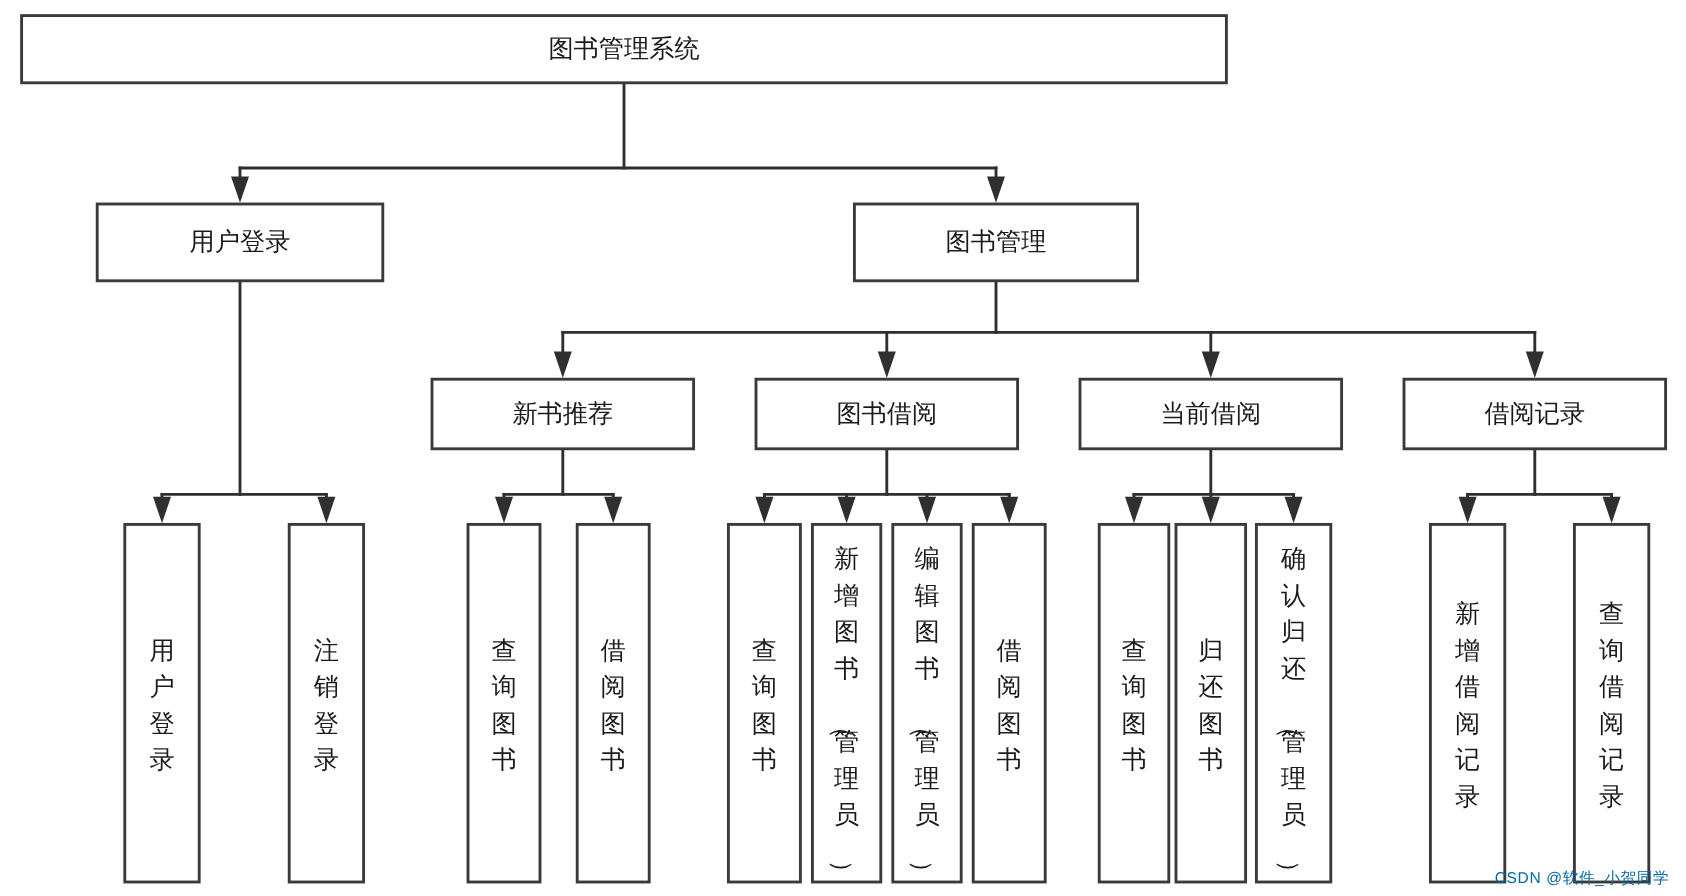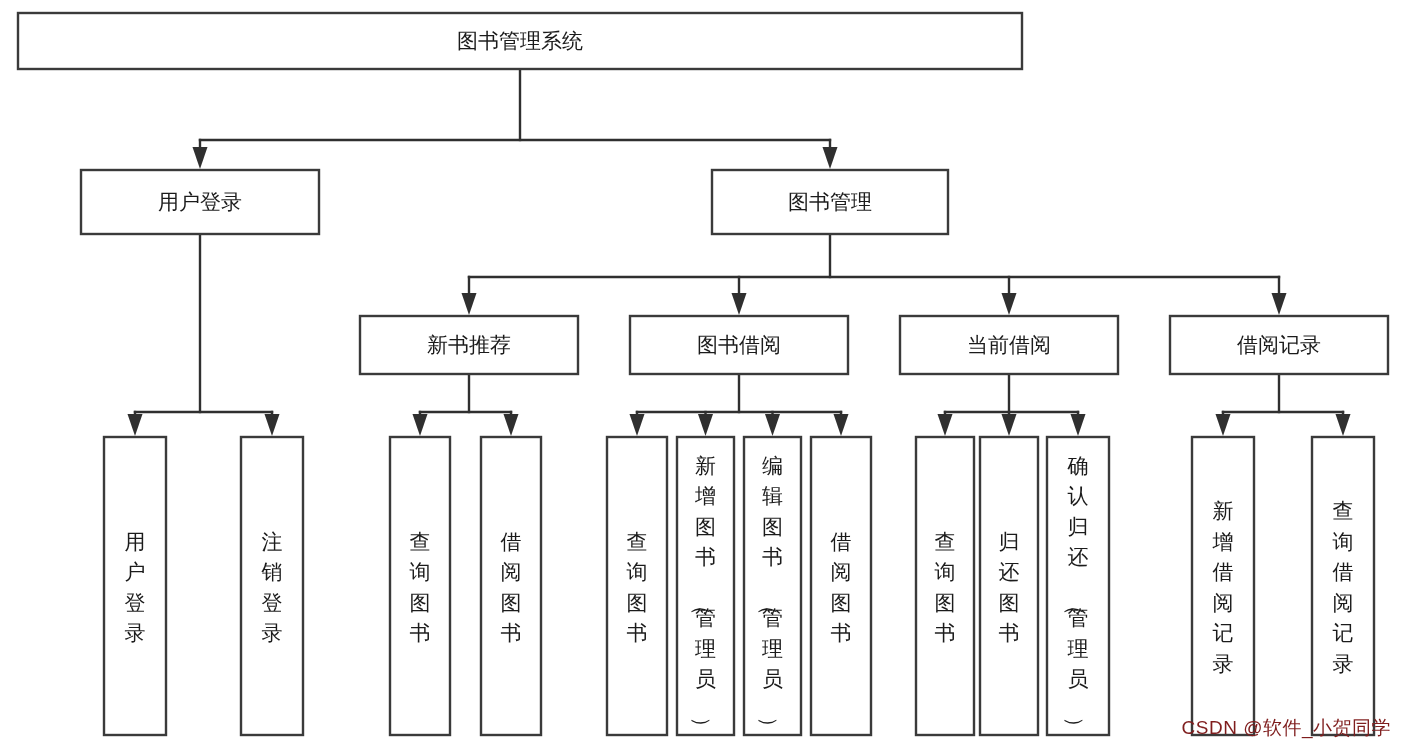--- a/index.html
+++ b/index.html
@@ -52,22 +52,22 @@
   }
   .link-arrow {
     fill: #2f2f2f;
     stroke: none;
   }
   .watermark {
     position: absolute;
     right: 14px;
     bottom: 6px;
     font-family: "Liberation Sans", "DejaVu Sans", sans-serif;
-    font-size: 19px;
-    color: #7f1d1d;
+    font-size: 13px;
+    color: #0369a1;
     letter-spacing: 0.5px;
     white-space: nowrap;
     user-select: none;
   }
 </style>
 </head>
 <body>
 
 <div id="diagram-root">
   <svg id="flow-svg" viewBox="0 0 1405 747" xmlns="http://www.w3.org/2000/svg">

